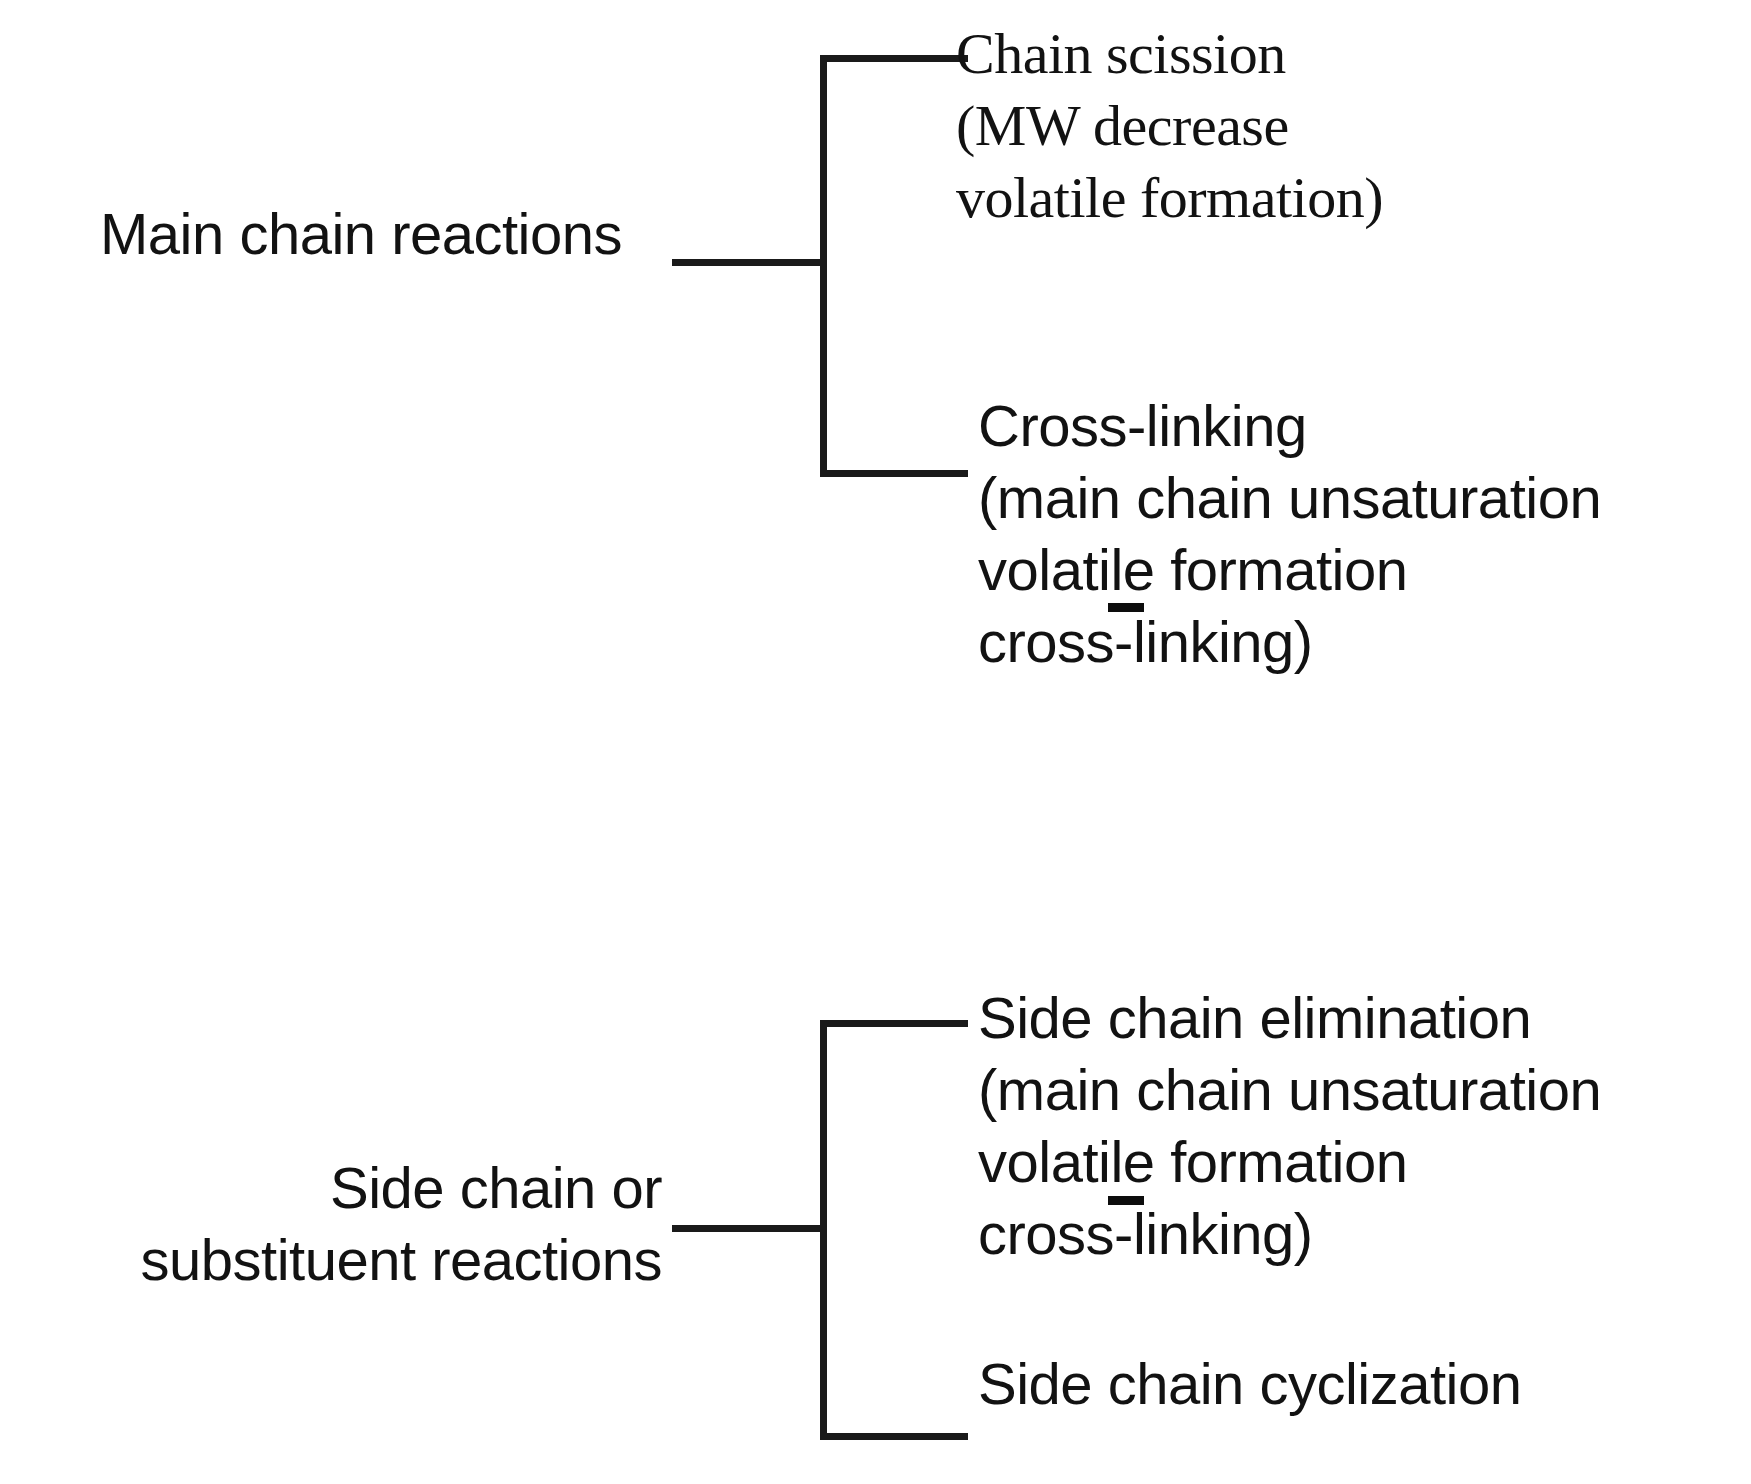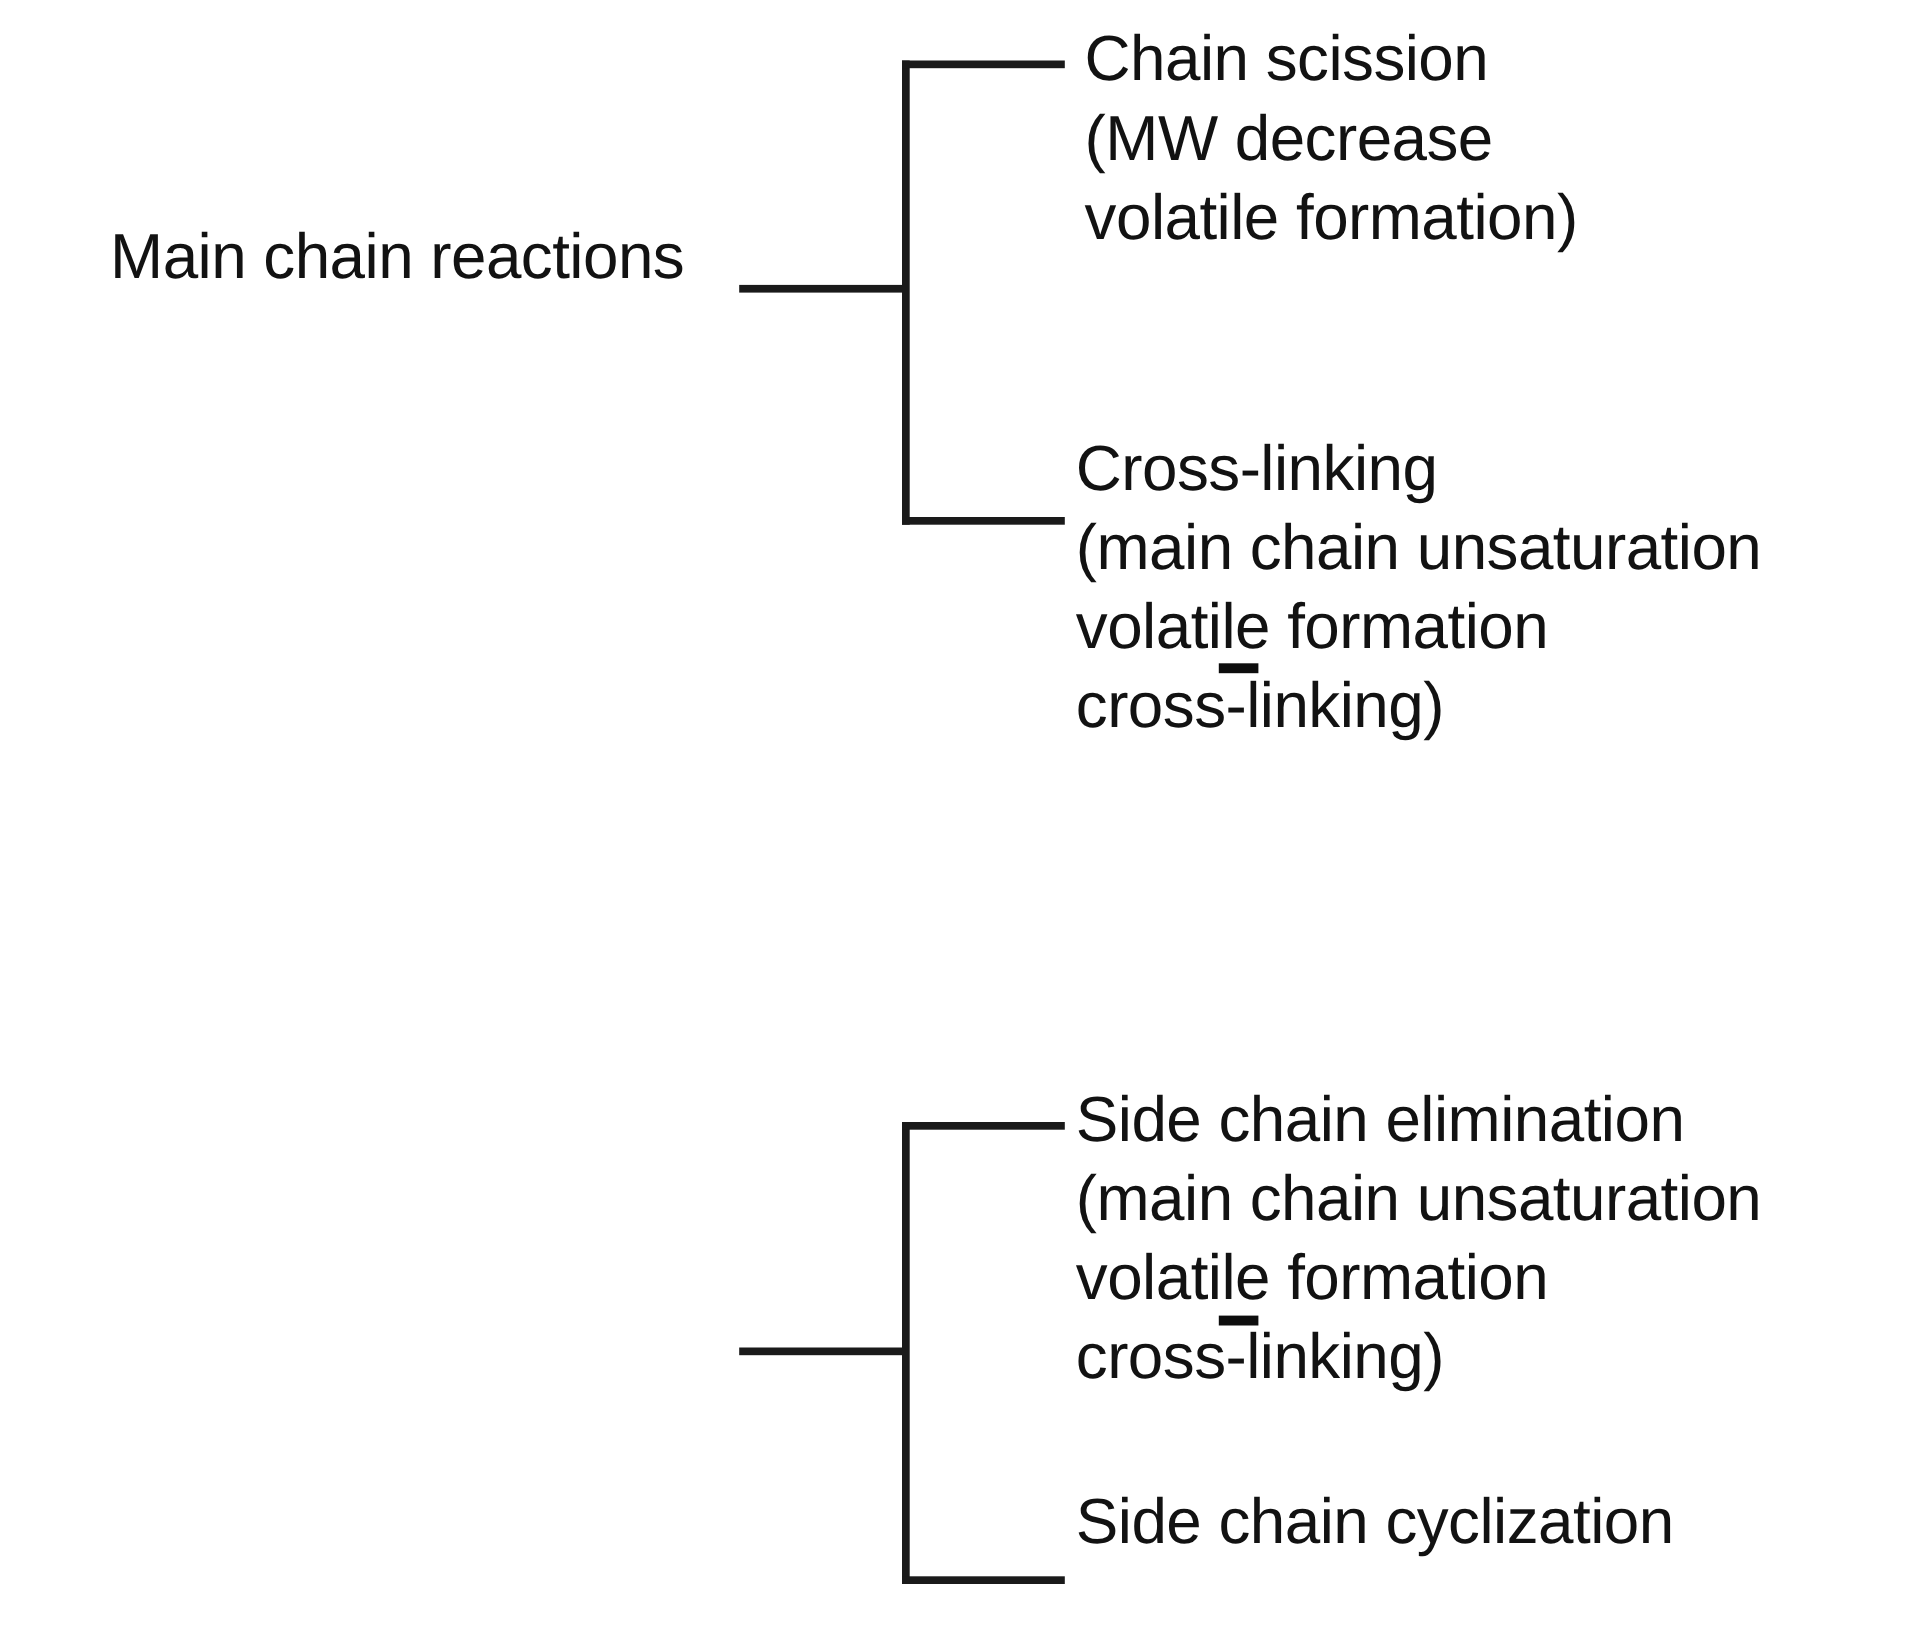--- a/index.html
+++ b/index.html
@@ -64,31 +64,33 @@
   <div class="label root-label" style="left:22px; top:198px; width:600px;">Main chain reactions</div>
 
   <div class="hline" style="left:672px; top:259px; width:152px;"></div>
 
   <div class="vline" style="left:820px; top:55px; height:422px;"></div>
 
   <div class="hline" style="left:820px; top:55px; width:148px;"></div>
 
   <div class="hline" style="left:820px; top:470px; width:148px;"></div>
 
-  <div class="label branch-label" style="left:986px; top:18px; width:760px;">Chain scission
+  <div class="label branch-label" style="left:956px; top:18px; width:760px;font-family:Liberation Serif, serif;">Chain scission
 (MW decrease
 volatile formation)</div>
 
   <div class="label branch-label" style="left:978px; top:390px; width:780px;">Cross-linking
 (main chain unsaturation
 volatile formation
 cross-linking)</div>
 
   <div class="strike" style="left:1108px; top:603px; width:36px;"></div>
 
+  <div class="label root-label" style="left:22px; top:1152px; width:640px;">Side chain or
+substituent reactions</div>
 
   <div class="hline" style="left:672px; top:1225px; width:152px;"></div>
 
   <div class="vline" style="left:820px; top:1020px; height:420px;"></div>
 
   <div class="hline" style="left:820px; top:1020px; width:148px;"></div>
 
   <div class="hline" style="left:820px; top:1433px; width:148px;"></div>
 
   <div class="label branch-label" style="left:978px; top:982px; width:780px;">Side chain elimination

